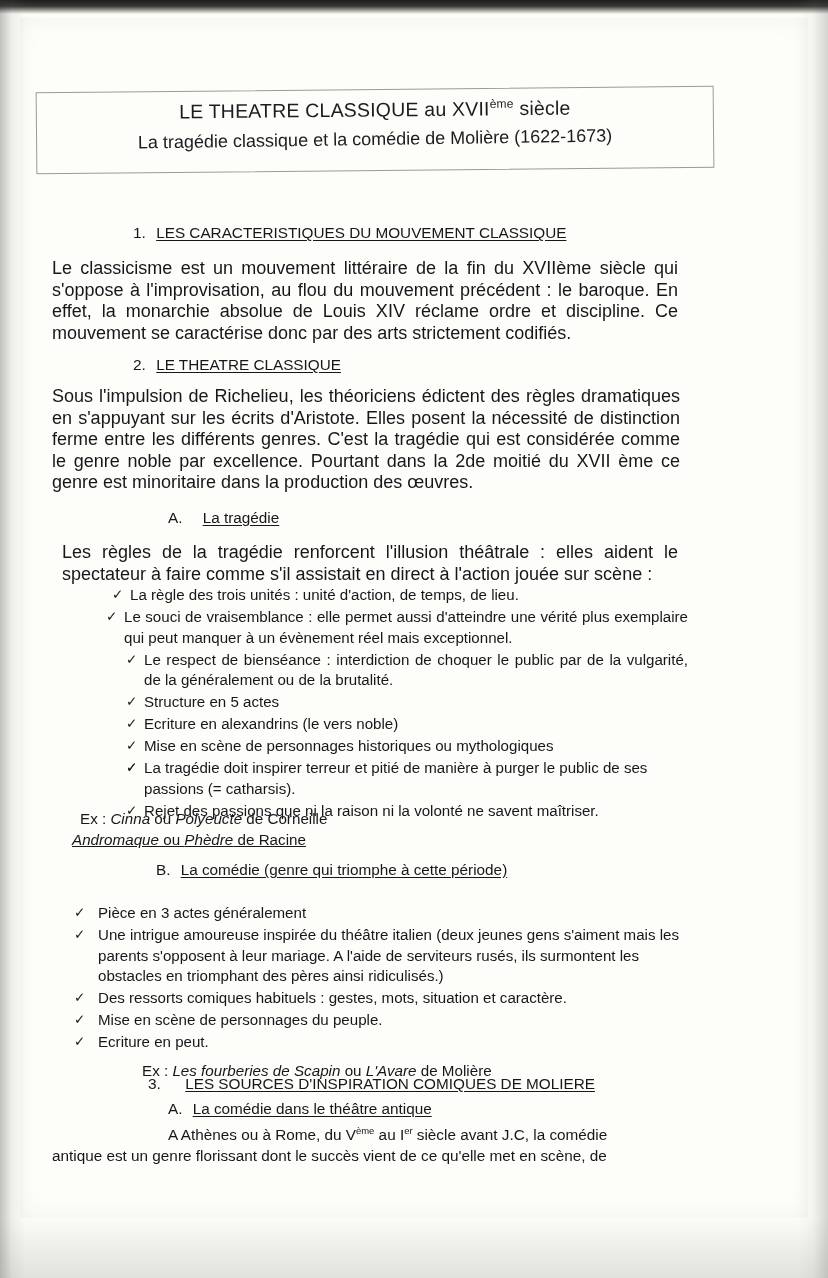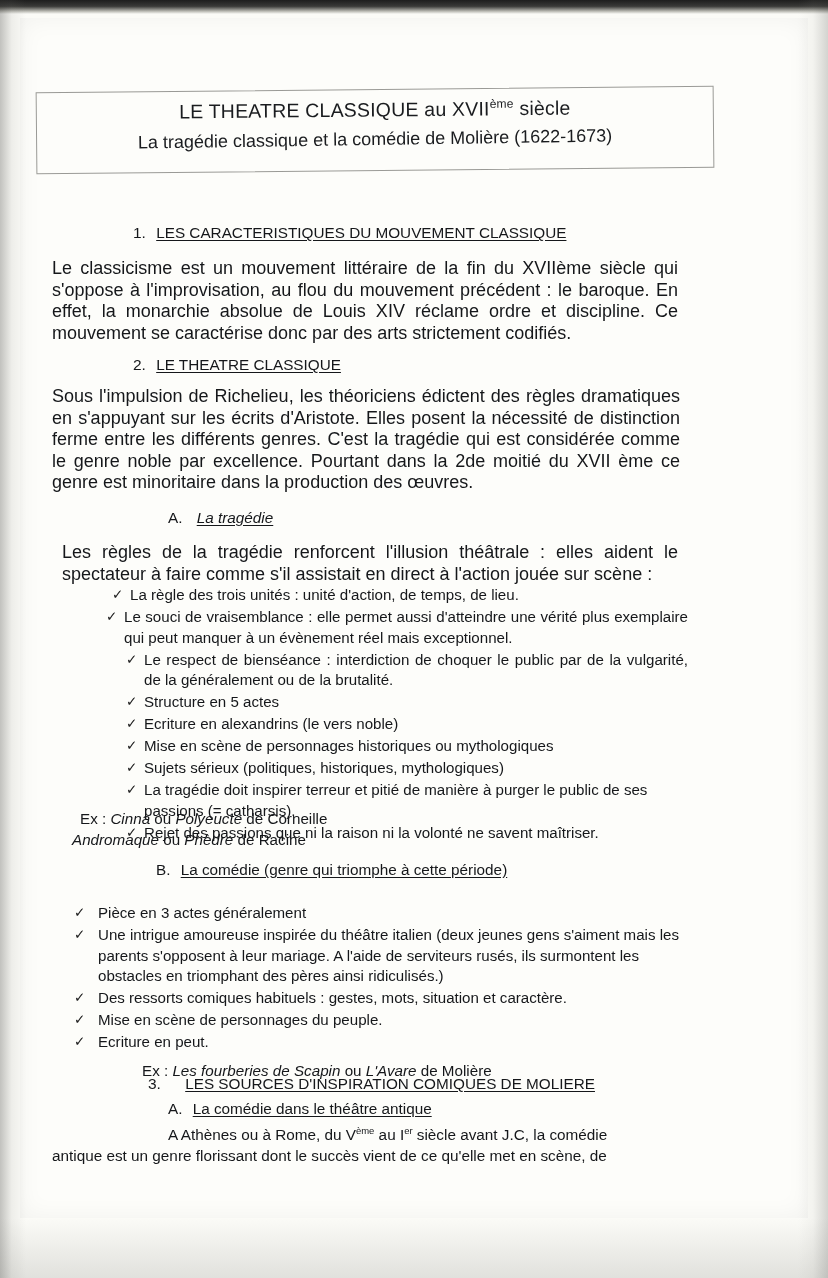--- a/index.html
+++ b/index.html
@@ -165,49 +165,49 @@
 
     <div class="h1-line" style="left:133px; top:356px;">
       <span class="heading-num">2.</span>
       <span class="u" style="margin-left:6px;">LE THEATRE CLASSIQUE</span>
     </div>
 
     <p class="para" style="left:52px; top:386px; width:628px;"><span>Sous l'impulsion de Richelieu, les théoriciens édictent des règles dramatiques en s'appuyant sur les écrits d'Aristote. Elles posent la nécessité de distinction ferme entre les différents genres. C'est la tragédie qui est considérée comme le genre noble par excellence. Pourtant dans la 2de moitié du XVII ème ce genre est minoritaire dans la production des œuvres.</span></p>
 
     <div class="h1-line" style="left:168px; top:509px;">
       <span>A.</span>
-      <span class="u" style="margin-left:10px;font-style:italic;">La tragédie</span>
+      <span class="u" style="margin-left:16px;">La tragédie</span>
     </div>
 
     <p class="para" style="left:62px; top:542px; width:616px;"><span>Les règles de la tragédie renforcent l'illusion théâtrale : elles aident le spectateur à faire comme s'il assistait en direct à l'action jouée sur scène :</span></p>
 
     <ul class="bullets" style="left:110px; top:585px; width:578px;">
       <li><span class="chk">✓</span><span>La règle des trois unités : unité d'action, de temps, de lieu.</span></li>
       <li style="margin-left:-6px;">
           <span class="chk">✓</span>
           <span style="display:block; text-align:justify; padding-left:0;">Le souci de vraisemblance : elle permet aussi d'atteindre une vérité plus exemplaire qui peut manquer à un évènement réel mais exceptionnel.</span>
         </li>
       <li style="margin-left:14px;">
           <span class="chk">✓</span>
           <span style="display:block; text-align:justify;">Le respect de bienséance : interdiction de choquer le public par de la vulgarité, de la généralement ou de la brutalité.</span>
         </li>
       <li style="margin-left:14px;"><span class="chk">✓</span><span>Structure en 5 actes</span></li>
       <li style="margin-left:14px;"><span class="chk">✓</span><span>Ecriture en alexandrins (le vers noble)</span></li>
       <li style="margin-left:14px;"><span class="chk">✓</span><span>Mise en scène de personnages historiques ou mythologiques</span></li>
-      <li style="margin-left:14px;"><span class="chk">✓</span><span>Sujets sérieux (politiques, historiques, mythologiques)</span></li>
+      <li style="margin-left:14px;"><span class="chk">✓</span></li>
       <li style="margin-left:14px;">
           <span class="chk">✓</span>
           <span style="display:block;">La tragédie doit inspirer terreur et pitié de manière à purger le public de ses passions (= catharsis).</span>
         </li>
       <li style="margin-left:14px;"><span class="chk">✓</span><span>Rejet des passions que ni la raison ni la volonté ne savent maîtriser.</span></li>
     </ul>
 
     <div class="ex" style="left:80px; top:808px;">
       <div><span>Ex : </span><span class="i">Cinna</span><span> ou </span><span class="i">Polyeucte</span><span> de Corneille</span></div>
-      <div style="margin-left:-8px;"><span class="i">Andromaque</span><span> ou </span><span class="i">Phèdre</span><span> de Racine</span></div>
+      <div style="margin-left:-8px;text-decoration:underline;"><span class="i">Andromaque</span><span> ou </span><span class="i">Phèdre</span><span> de Racine</span></div>
     </div>
 
     <div class="h1-line" style="left:156px; top:861px;">
       <span>B.</span>
       <span class="u" style="margin-left:6px;">La comédie (genre qui triomphe à cette période)</span>
     </div>
 
     <ul class="bullets" style="left:72px; top:903px; width:612px;">
       <li style="padding-left:26px;"><span class="chk">✓</span><span>Pièce en 3 actes généralement</span></li>
       <li style="padding-left:26px;">

